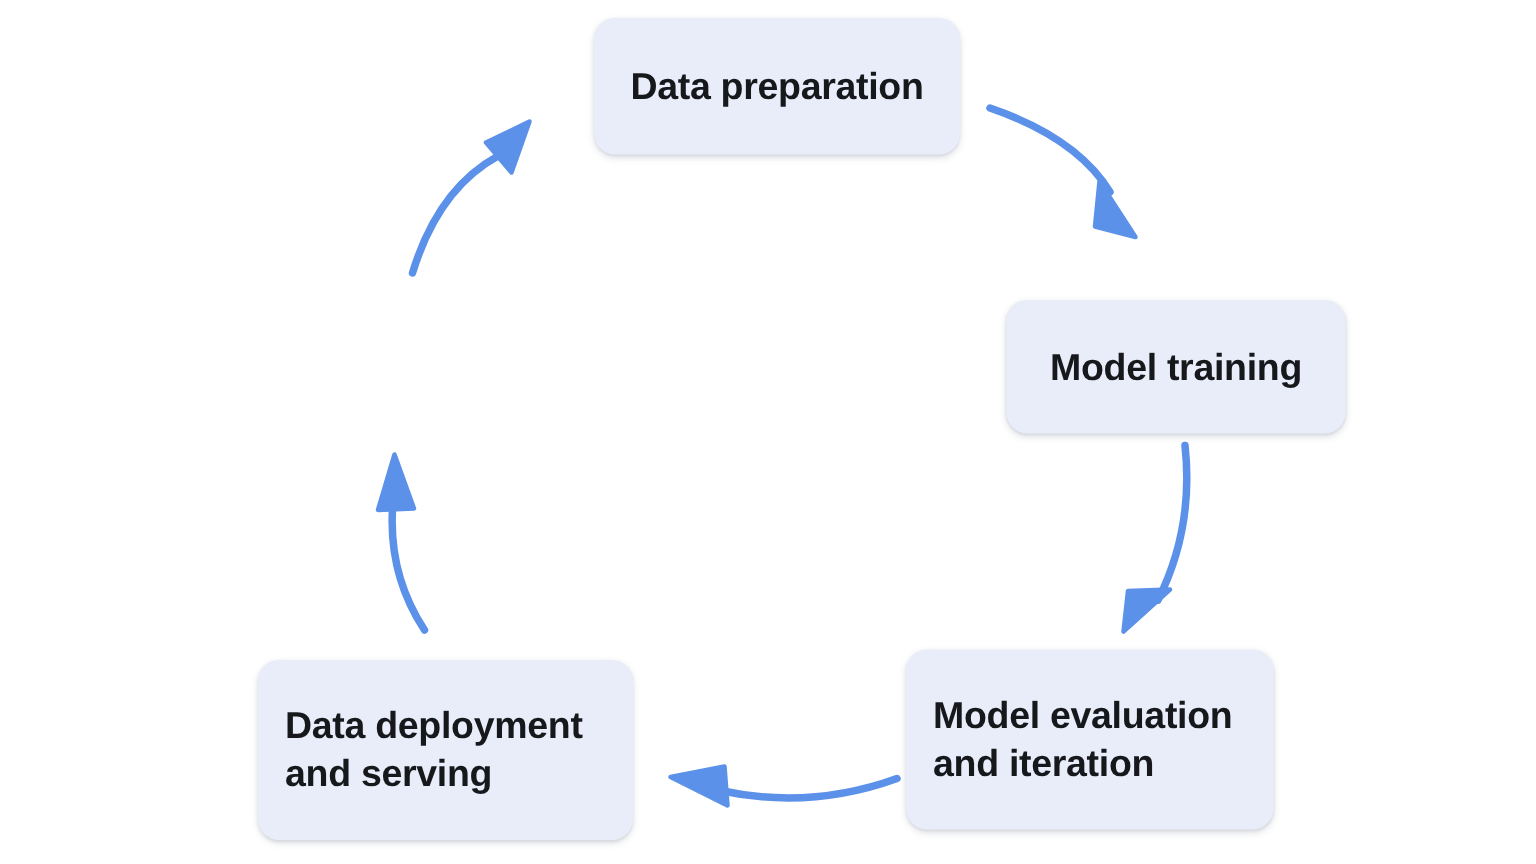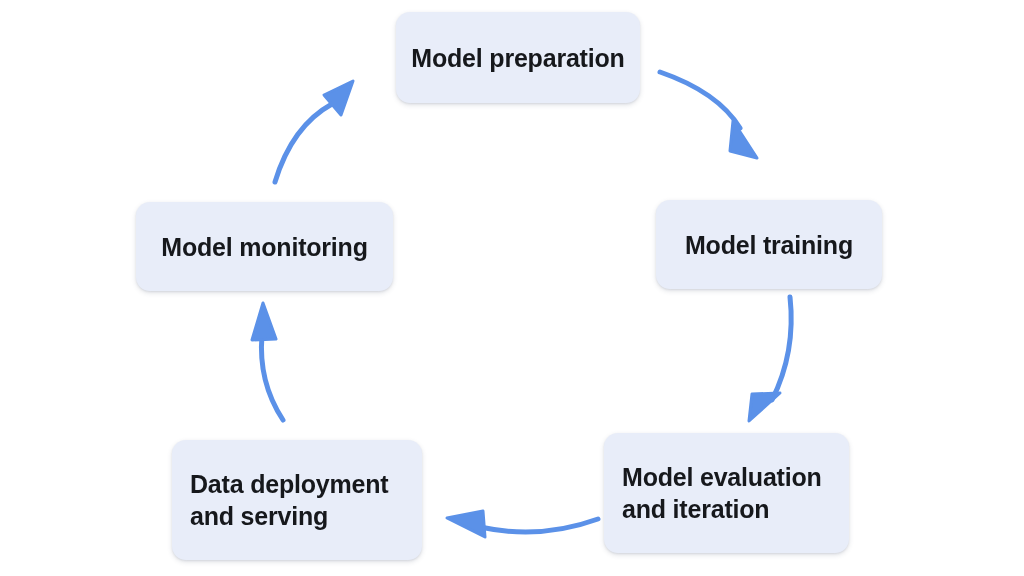--- a/index.html
+++ b/index.html
@@ -53,21 +53,21 @@
   .node.leftalign .node-label {
     text-align: left;
     padding-left: 18px;
   }
 
   
   #node-data-preparation {
     left: 396px;  top: 12px;   width: 244px; height: 91px;
   }
   #node-model-training {
-    left: 656px;  top: 200px;  width: 226px; height: 89px;
+    left: 671px;  top: 200px;  width: 226px; height: 89px;
   }
   #node-model-evaluation {
     left: 604px;  top: 433px;  width: 245px; height: 120px;
   }
   #node-model-deployment {
     left: 172px;  top: 440px;  width: 250px; height: 120px;
   }
   #node-model-monitoring {
     left: 136px;  top: 202px;  width: 257px; height: 89px;
   }
@@ -99,34 +99,31 @@
       <path d="M 252 340 L 263 303 L 276 339 Z" fill="#5b91e8" stroke="#5b91e8" stroke-width="3" stroke-linejoin="round"></path>
     </g>
 
     <g>
       <path d="M 275 182 Q 292 126 332 104" fill="none" stroke="#5b91e8" stroke-width="5" stroke-linecap="round"></path>
       <path d="M 324 95 L 353 81 L 341 115 Z" fill="#5b91e8" stroke="#5b91e8" stroke-width="3" stroke-linejoin="round"></path>
     </g>
   </svg>
 
   <div class="node center" id="node-data-preparation">
-    <span class="node-label">Model preparation</span>
+    <span class="node-label">Data preparation</span>
   </div>
 
   <div class="node center" id="node-model-training">
     <span class="node-label">Model training</span>
   </div>
 
   <div class="node leftalign" id="node-model-evaluation">
     <span class="node-label">Model evaluation
 and iteration</span>
   </div>
 
   <div class="node leftalign" id="node-model-deployment">
     <span class="node-label">Data deployment
 and serving</span>
   </div>
 
-  <div class="node center" id="node-model-monitoring">
-    <span class="node-label">Model monitoring</span>
-  </div>
 
 </div>
 
 </body></html>

